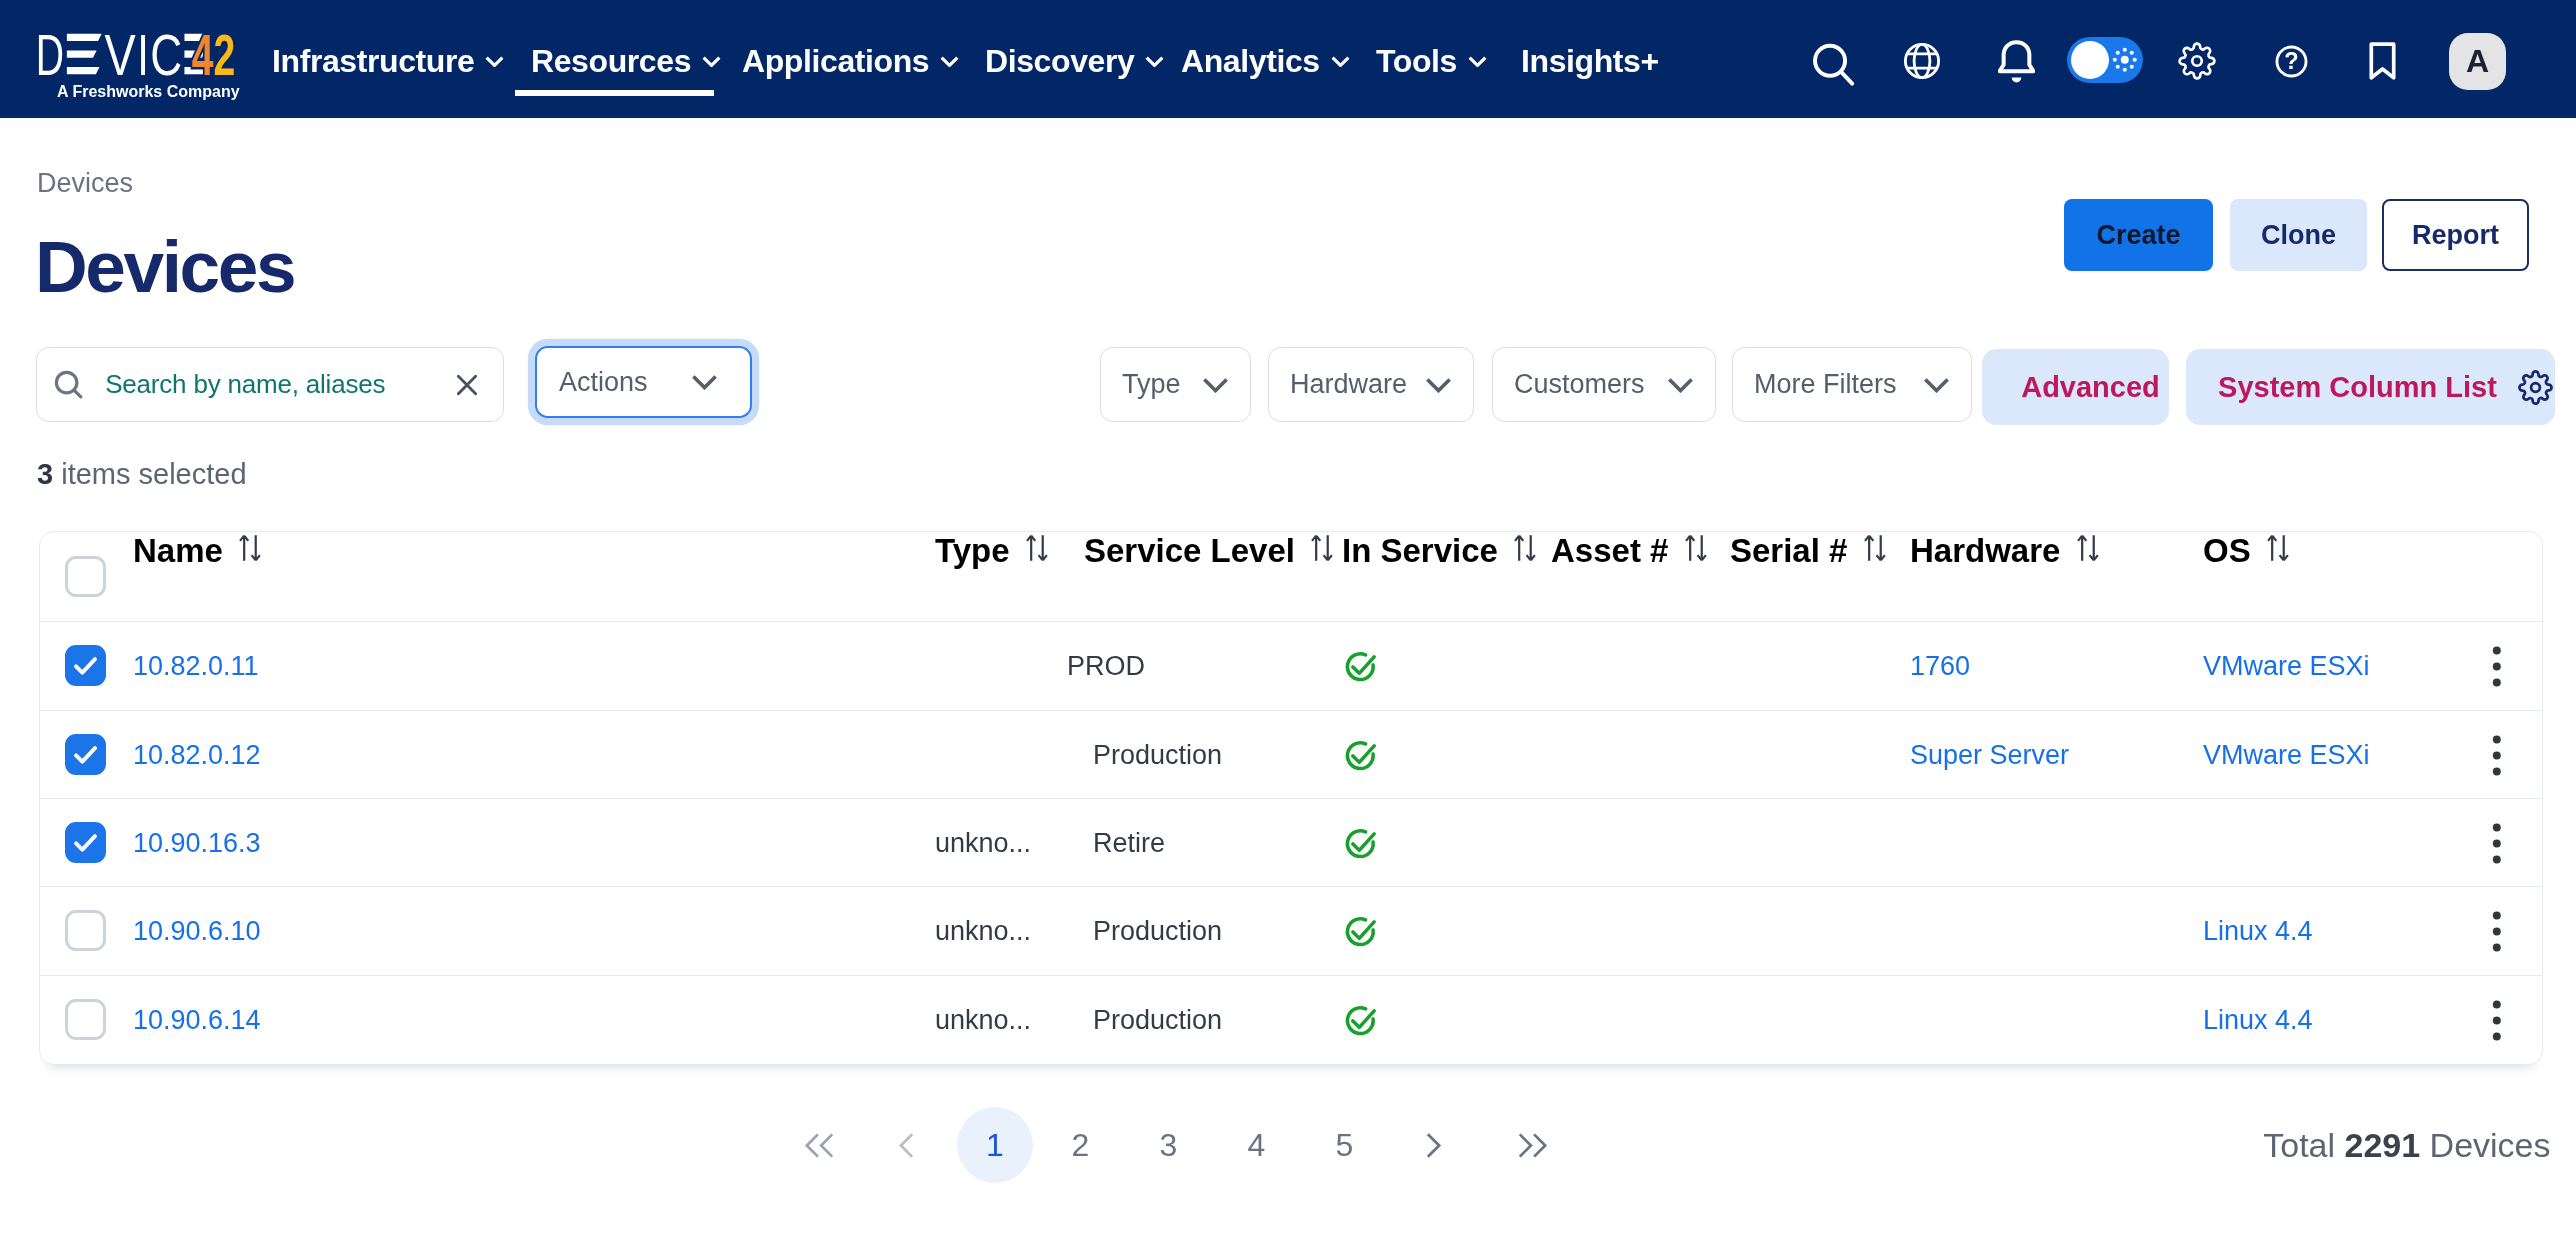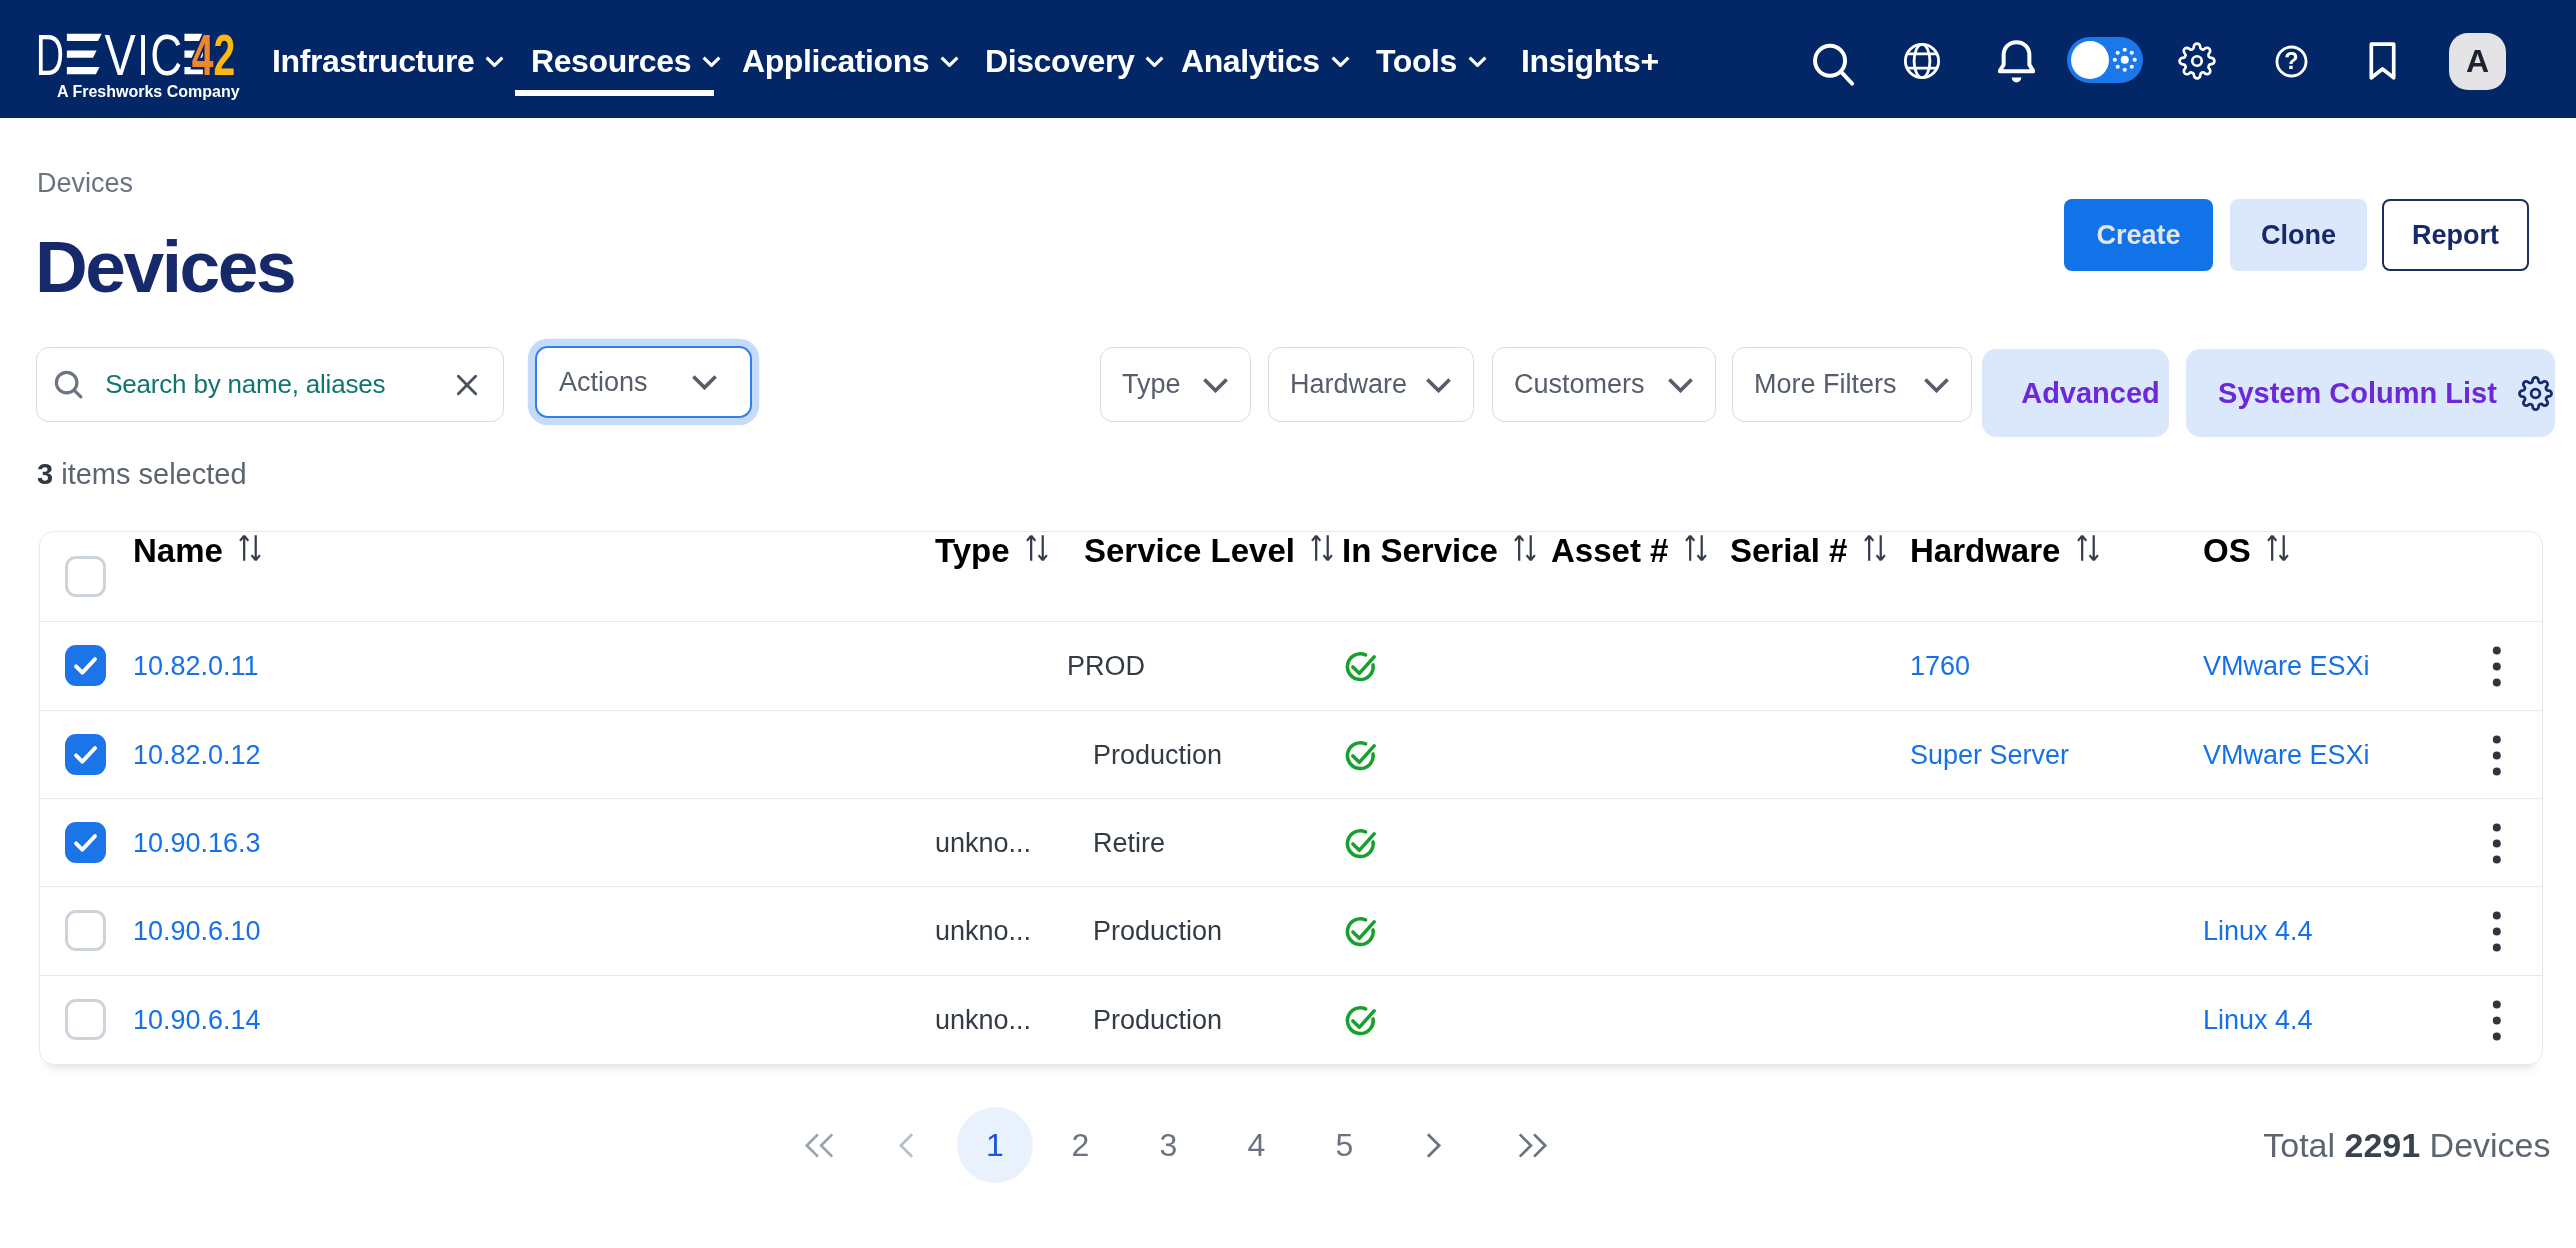--- a/index.html
+++ b/index.html
@@ -10,34 +10,34 @@
   
   .nav { position:absolute; left:0; top:0; width:2576px; height:118px; background:#032766; }
   .navlink { position:absolute; top:2.4px; height:118px; display:flex; align-items:center; color:#fff; font-size:32px; letter-spacing:-0.4px; font-weight:600; }
   .navlink svg { margin-left:11px; }
   .resources-underline { position:absolute; left:515px; top:90px; width:199px; height:5.6px; background:#fff; }
 
   
   .crumb { position:absolute; left:37px; top:168px; font-size:27px; color:#6A7380; }
   .h1 { position:absolute; left:35px; top:225px; font-size:73px; font-weight:700; color:#16296B; letter-spacing:-2.4px; }
   .btn { position:absolute; top:199px; height:72px; border-radius:8px; display:flex; align-items:center; justify-content:center; font-size:27px; font-weight:700; }
-  .btn-create { left:2064px; width:149px; background:#1273E9; color:#e5e5e5; }
+  .btn-create { left:2064px; width:149px; background:#1273E9; color:#0f172a; }
   .btn-clone { left:2230px; width:137px; background:#DBE7FB; color:#16296B; }
   .btn-report { left:2382px; width:147px; background:#fff; color:#16296B; border:2.4px solid #1C2D60; }
 
   
   .filter { position:absolute; top:347px; height:75px; border:1.6px solid #D8DDE3; border-radius:12.7px; background:#fff; display:flex; align-items:center; font-size:27px; color:#565E6B; white-space:nowrap; }
   .chev { margin-left:auto; }
   .searchbox { left:36px; width:468px; }
   .actions { left:535px; width:217px; top:346px; height:72px; border:2.4px solid #2F7FF0; box-shadow:0 0 0 7.2px #C6DBF9; border-radius:12.7px; background:#fff; }
   .f-type { left:1100px; width:151px; }
   .f-hardware { left:1268px; width:206px; }
   .f-customers { left:1492px; width:224px; }
   .f-morefilters { left:1732px; width:240px; }
-  .btn2 { position:absolute; top:349px; height:88px; border-radius:14.3px; background:#DBE7FB; color:#6d28d9; font-size:29px; font-weight:700; display:flex; align-items:center; justify-content:center;padding-left:30px; }
+  .btn2 { position:absolute; top:349px; height:76px; border-radius:14.3px; background:#DBE7FB; color:#be185d; font-size:29px; font-weight:700; display:flex; align-items:center; justify-content:center;padding-left:30px; }
   .btn-advanced { left:1982px; width:187px; }
   .btn-scl { left:2186px; width:369px; }
 
   .selected-line { position:absolute; left:37px; top:458px; font-size:29px; color:#5C6570; }
   .selected-line b { color:#2F3742; font-weight:700; }
 
   
   .card { position:absolute; left:39px; top:531px; width:2504px; height:534px; background:#fff; border:1.6px solid #E7EAEE; border-radius:14.3px; box-shadow:0 11px 8px -8px rgba(90,100,120,.18); }
   .thead { position:absolute; left:0; top:0; width:100%; height:89px; }
   .th { position:absolute; display:flex; align-items:flex-start; gap:14.3px; height:89px; font-size:33px; font-weight:700; color:#000000; }

